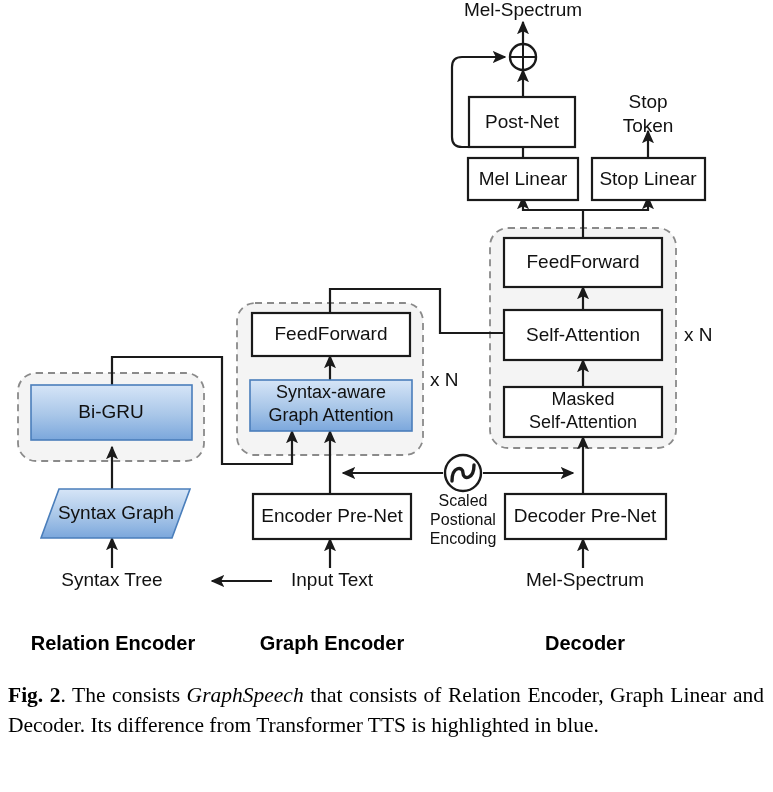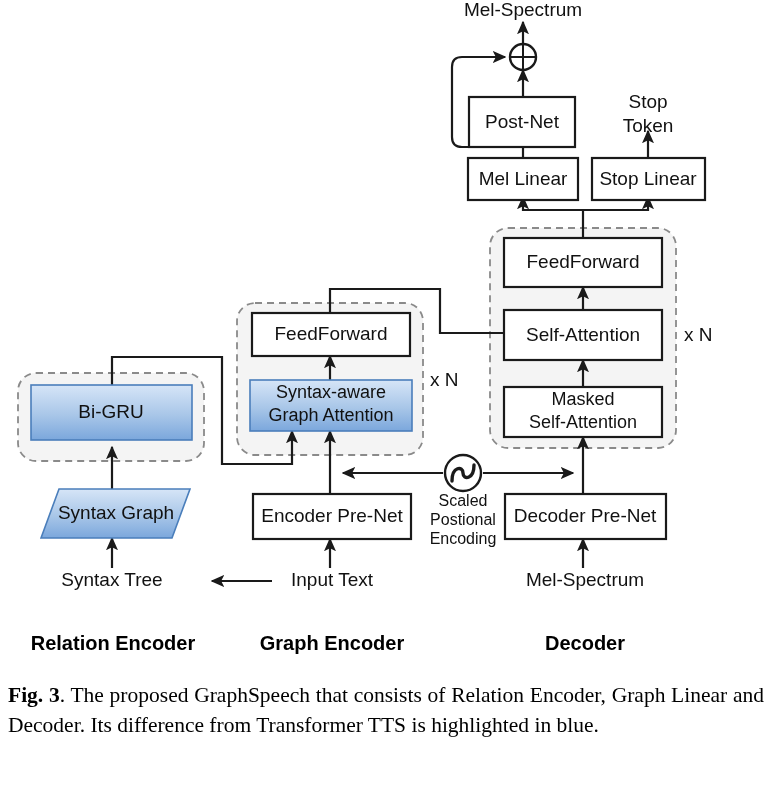--- a/index.html
+++ b/index.html
@@ -23,21 +23,21 @@
   .edge{stroke:#1a1a1a;stroke-width:2.2;fill:none;}
   .edgethin{stroke:#1a1a1a;stroke-width:2.0;fill:none;}
   .circ{fill:#ffffff;stroke:#1a1a1a;stroke-width:2.4;}
   #caption{
     position:absolute;left:8px;top:680px;width:756px;
     font-family:"Liberation Serif", serif;
     font-size:21.5px;line-height:30px;color:#000;
     text-align:justify;
   }
   #caption .figno{font-weight:bold;}
-  #caption .italic{margin-top:42px;}
+  #caption .italic{font-style:italic;margin-top:42px;}
 </style>
 </head>
 <body>
 
 <div id="figure">
 <svg width="773" height="668" viewBox="0 0 773 668" xmlns="http://www.w3.org/2000/svg">
   <defs>
     <marker id="arr" viewBox="0 0 10 10" refX="9" refY="5" markerWidth="6.2" markerHeight="6.2" orient="auto-start-reverse">
       <path d="M 0 0.6 L 10 5 L 0 9.4 L 2.3 5 z" fill="#1a1a1a"></path>
     </marker>
@@ -153,14 +153,14 @@
   <text class="xn" x="430" y="381">x N</text>
   <text class="xn" x="684" y="336">x N</text>
 
   <text class="grouplabel" x="113" y="645">Relation Encoder</text>
   <text class="grouplabel" x="332" y="645">Graph Encoder</text>
   <text class="grouplabel" x="585" y="645">Decoder</text>
 </svg>
 </div>
 
 <div id="caption">
-  <span class="figno">Fig. 3</span><span>. The proposed </span><span class="italic">GraphSpeech</span><span> that consists of Relation Encoder, Graph Linear and Decoder.  Its difference from Transformer TTS is highlighted in blue.</span>
+  <span class="figno">Fig. 2</span><span>. The consists </span><span class="italic">GraphSpeech</span><span> that consists of Relation Encoder, Graph Linear and Decoder.  Its difference from Transformer TTS is highlighted in blue.</span>
 </div>
 
 </body></html>

